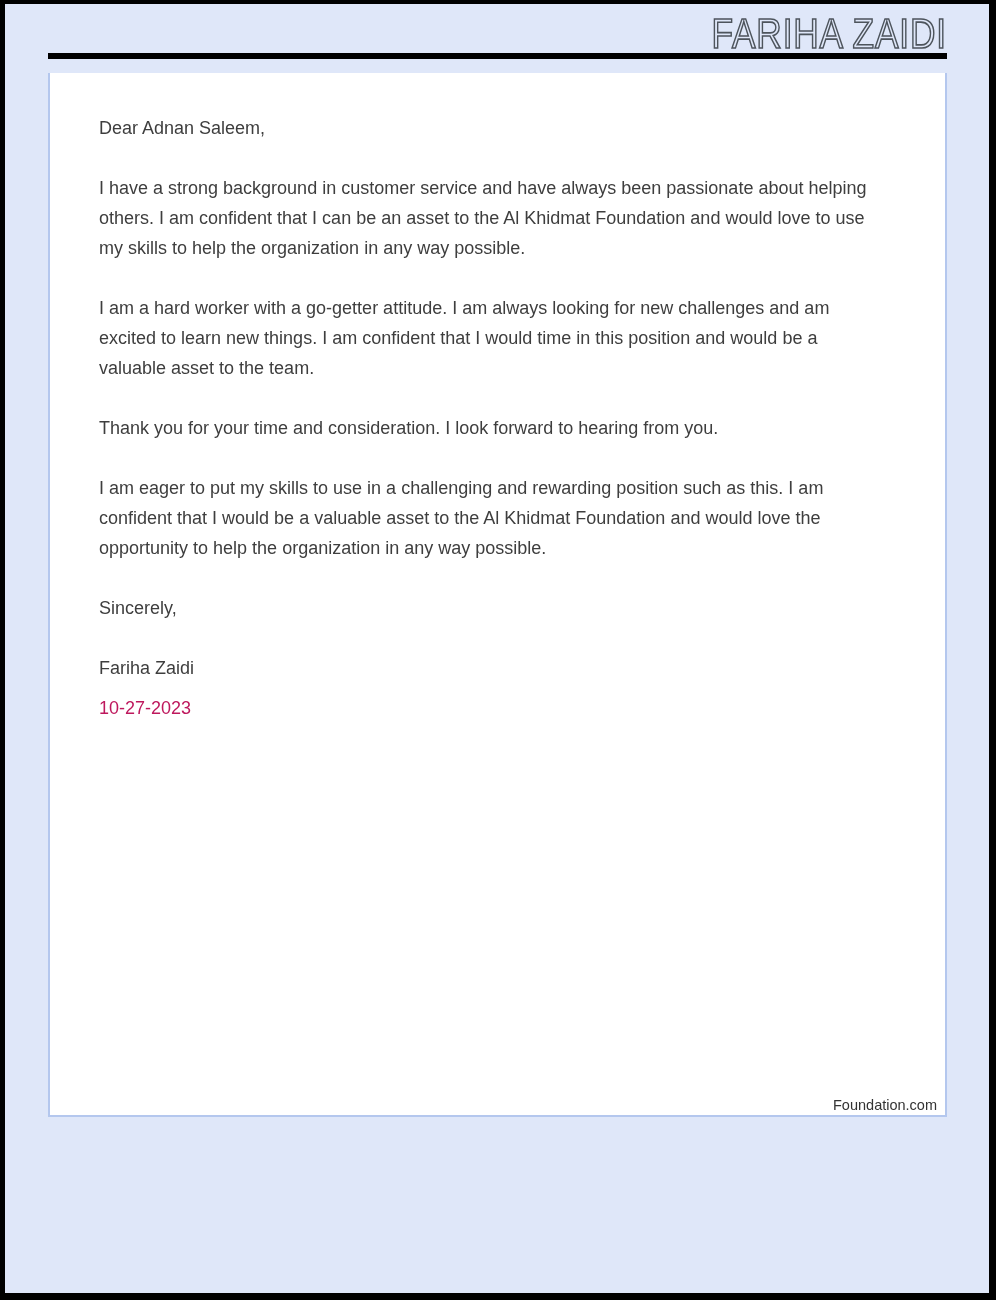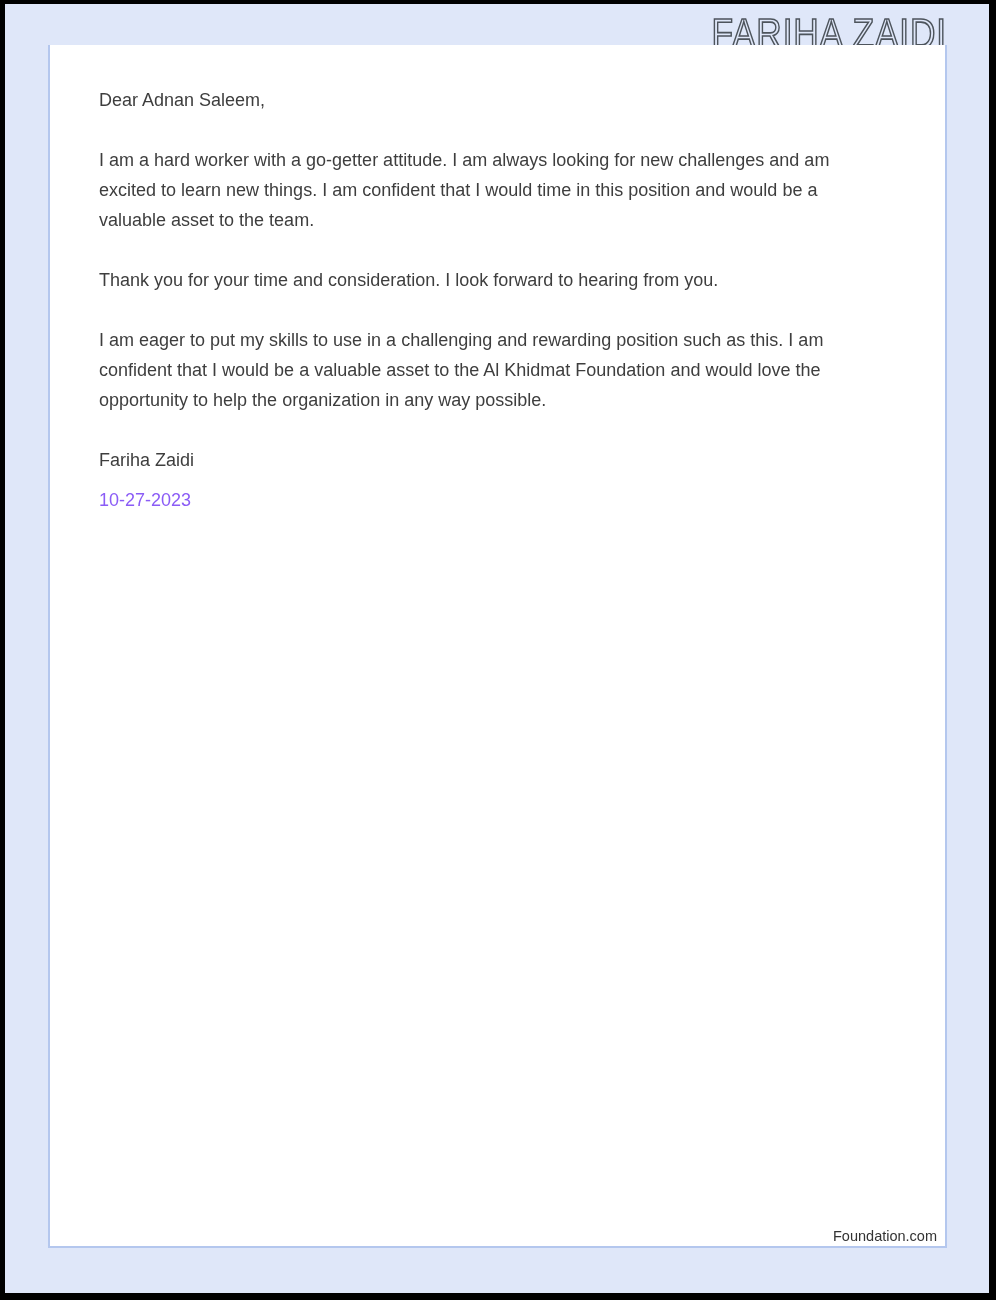--- a/index.html
+++ b/index.html
@@ -45,43 +45,43 @@
     top: 49px;
     width: 899px;
     height: 6px;
     background: #000000;
   }
 
   
   .page {
     position: absolute;
     left: 43px;
-    top: 41px;
+    top: 69px;
     width: 899px;
-    height: 1203px;
+    height: 1044px;
     background: #ffffff;
     border: 2px solid #b4c7ee;
     border-top: none;
   }
 
   .letter {
     padding: 40px 66px 0 49px;
     color: #3e3e3e;
     font-size: 18px;
     line-height: 30px;
     font-weight: 400;
   }
 
   .letter p { margin: 0 0 30px 0; }
 
   .letter p.signature { margin-bottom: 0; }
 
   .letter p.date {
     margin-top: 10px;
-    color: #8b5cf6;
+    color: #be185d;
   }
 
   .watermark {
     position: absolute;
     right: 8px;
     bottom: 2px;
     font-size: 14.5px;
     line-height: 16px;
     color: #333333;
   }
@@ -95,27 +95,29 @@
 
   <div class="header-rule"></div>
 
   <div class="page">
 
     <div class="letter">
 
       <p>Dear Adnan Saleem,</p>
 
 
+      <p>I have a strong background in customer service and have always been passionate about helping others. I am confident that I can be an asset to the Al Khidmat Foundation and would love to use my skills to help the organization in any way possible.</p>
 
       <p>I am a hard worker with a go-getter attitude. I am always looking for new challenges and am excited to learn new things. I am confident that I would time in this position and would be a valuable asset to the team.</p>
 
       <p>Thank you for your time and consideration. I look forward to hearing from you.</p>
 
       <p>I am eager to put my skills to use in a challenging and rewarding position such as this. I am confident that I would be a valuable asset to the Al Khidmat Foundation and would love the opportunity to help the organization in any way possible.</p>
 
+      <p>Sincerely,</p>
 
       <p class="signature">Fariha Zaidi</p>
 
       <p class="date">10-27-2023</p>
 
     </div>
 
     <div class="watermark">Foundation.com</div>
 
   </div>

